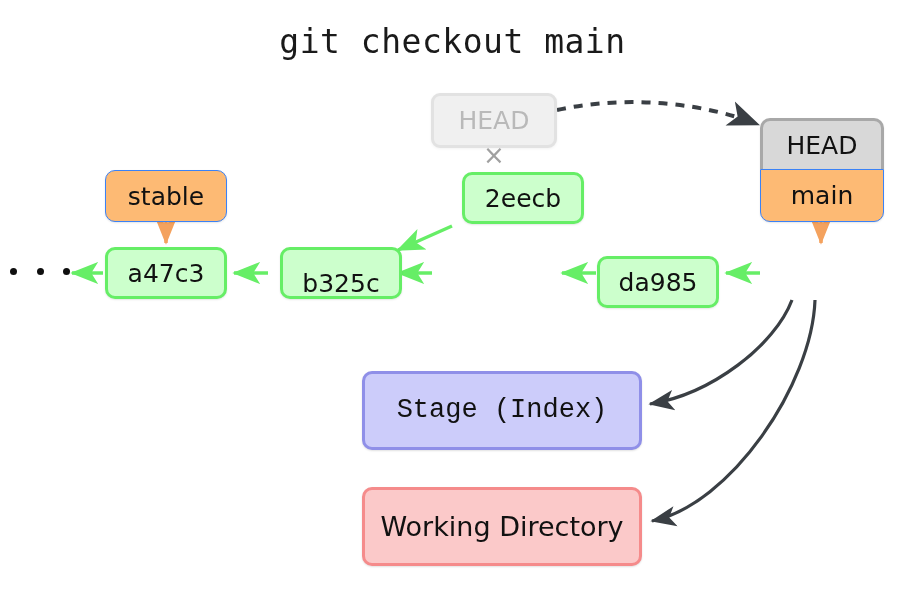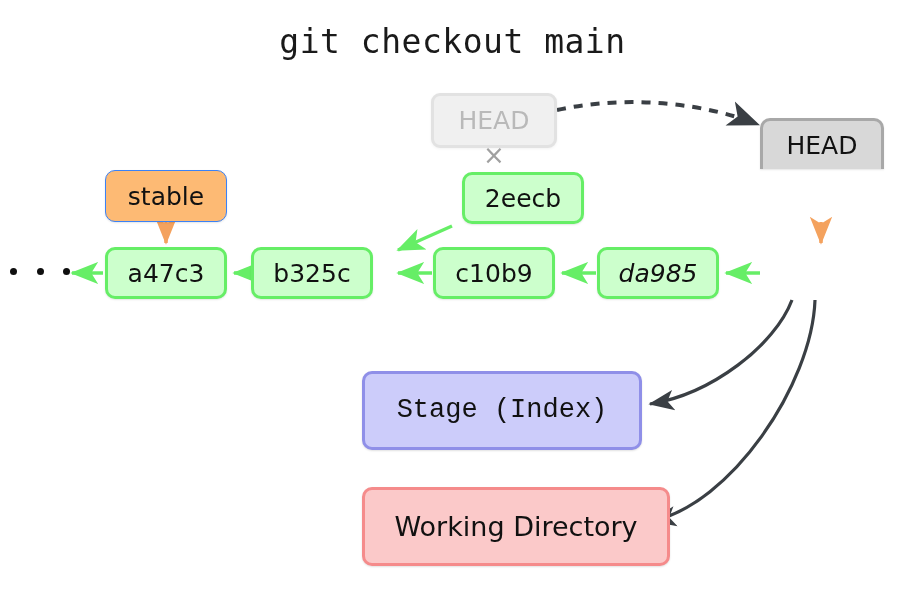--- a/index.html
+++ b/index.html
@@ -204,29 +204,26 @@
   <div class="ellipsis">
     <span></span>
     <span></span>
     <span></span>
   </div>
 
   <div class="node commit" style="left:105px; top:247px;">
     <span>a47c3</span>
   </div>
 
-  <div class="node commit" style="left:251px; top:247px;">
+  <div class="node commit" style="left:280px; top:247px;align-items:flex-end;">
     <span>b325c</span>
   </div>
 
-  <div class="node commit" style="left:433px; top:247px;">
-    <span>c10b9</span>
-  </div>
-
-  <div class="node commit" style="left:597px; top:247px;font-style:italic;">
+
+  <div class="node commit" style="left:597px; top:256px;">
     <span>da985</span>
   </div>
 
 
   <div class="node commit" style="left:443px; top:172px;margin-left:19px;">
     <span>2eecb</span>
   </div>
 
   <div class="node branch" style="left:105px; top:170px; width:122px; height:52px;">
     <span>stable</span>
@@ -235,22 +232,25 @@
   <div class="node faded" style="left:431px; top:93px; width:126px; height:55px;">
     <span>HEAD</span>
   </div>
 
   <div class="x-mark">×</div>
 
   <div class="node head-label head-stacked" style="left:760px; top:118px; width:124px; height:51px;">
     <span>HEAD</span>
   </div>
 
+  <div class="node branch main-stacked" style="left:760px; top:169px; width:124px; height:53px;">
+    <span>main</span>
+  </div>
 
   <div class="node area stage-box" style="left:362px; top:371px; width:280px; height:79px;">
     <span>Stage (Index)</span>
   </div>
 
-  <div class="node area wd-box" style="left:362px; top:487px; width:308px; height:79px;">
+  <div class="node area wd-box" style="left:362px; top:487px; width:280px; height:79px;">
     <span>Working Directory</span>
   </div>
 
 </div>
 
 </body></html>

